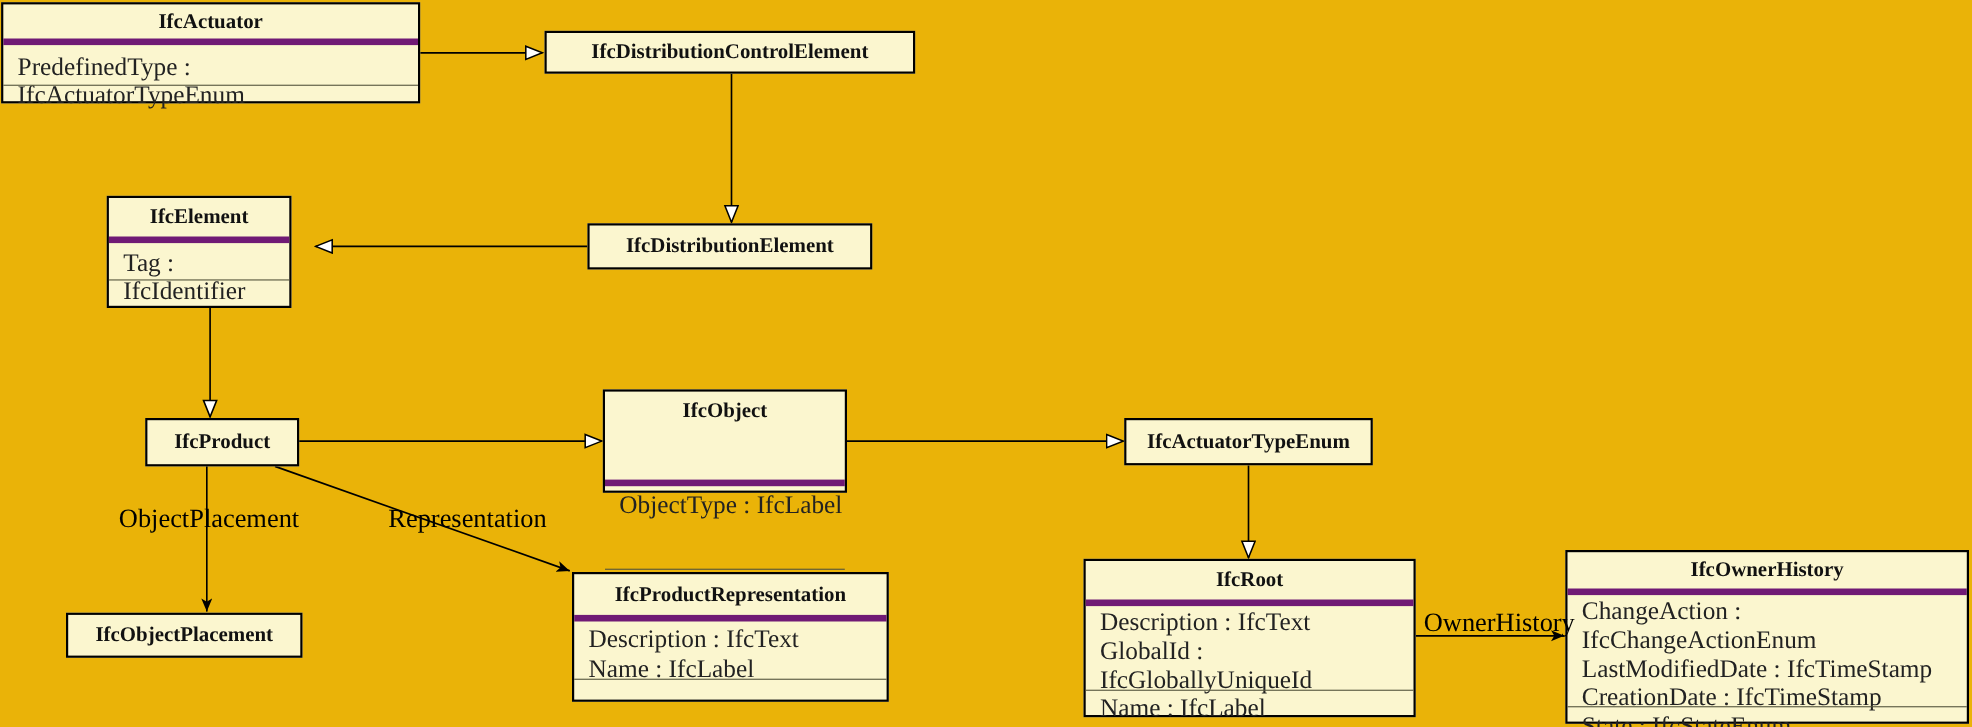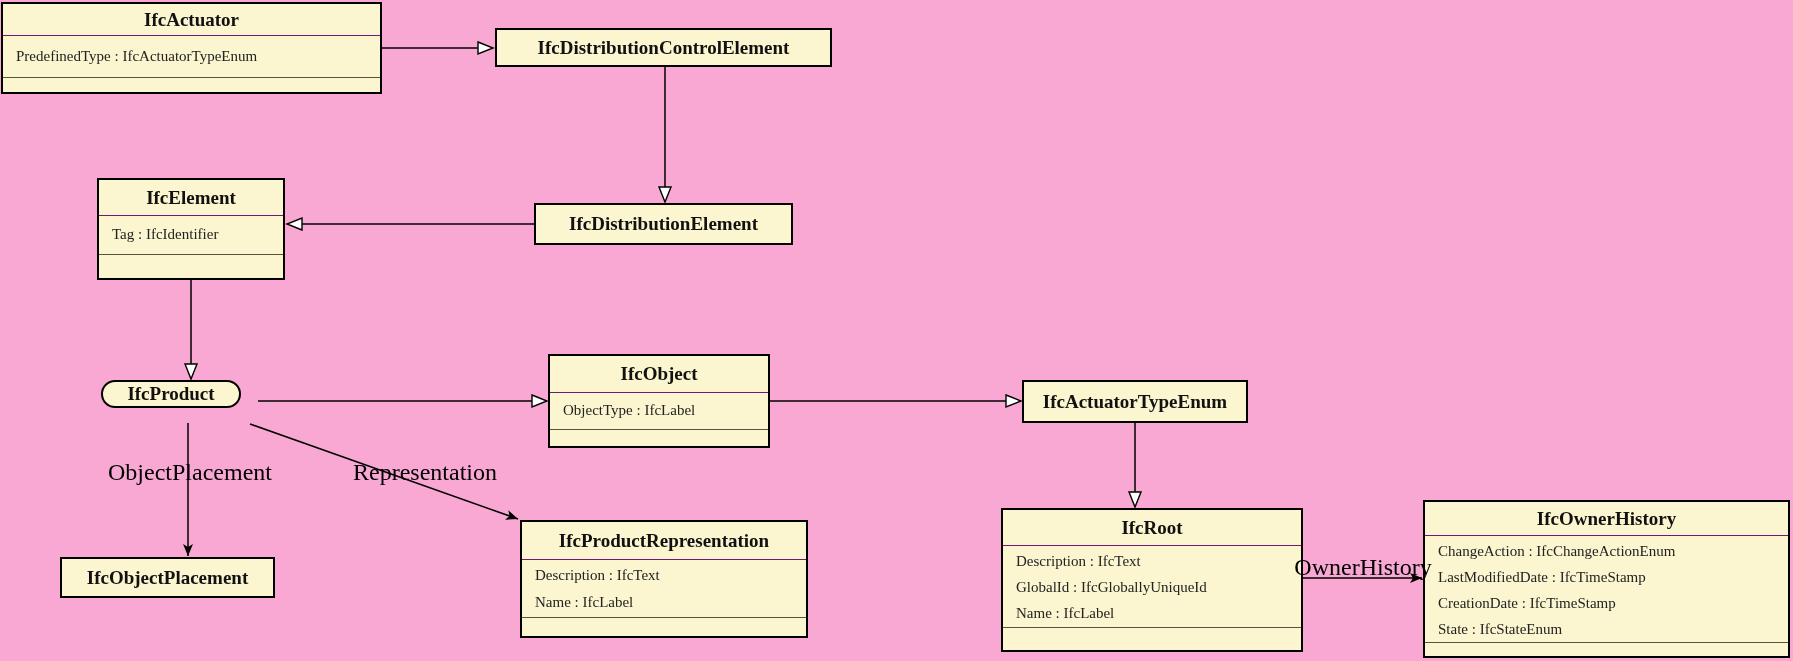--- a/index.html
+++ b/index.html
@@ -1,19 +1,19 @@
 <!DOCTYPE html>
 <html><head>
 <meta charset="utf-8">
 <style>
   html,body{margin:0;padding:0;background:#ffffff;}
   #canvas{
     position:relative;
     width:1793px;height:661px;
-    background:#f9a8d4;
+    background:#eab308;
     font-family:"Liberation Serif","DejaVu Serif",serif;
     overflow:hidden;
   }
   #edges{position:absolute;left:0;top:0;width:1793px;height:661px;}
   .uml-box{
     position:absolute;
     box-sizing:border-box;
     background:#FBF6CF;
     border:2px solid #000000;
     display:flex;flex-direction:column;
@@ -21,22 +21,22 @@
   .uml-title{
     box-sizing:border-box;
     font-weight:bold;font-size:19px;
     text-align:center;
     display:flex;align-items:center;justify-content:center;
     color:#111;
     flex:0 0 auto;
   }
   .uml-attrs{
     box-sizing:border-box;
-    border-top:1px solid #701a75;
-    font-size:15px;color:#222;
+    border-top:6px solid #701a75;
+    font-size:23px;color:#222;
     padding:4px 0 0 13px;
     line-height:26px;
     flex:0 0 auto;
   }
   .uml-empty{
     box-sizing:border-box;
     border-top:1px solid #55553d;
     flex:1 1 auto;
   }
   .single .uml-title{flex:1 1 auto;}
@@ -48,38 +48,38 @@
   }
 
   
   #box-actuator{left:1px;top:2px;width:381px;height:92px;}
   #box-actuator .uml-title{height:31px;}
   #box-actuator .uml-attrs{height:42px;padding-top:7px;}
 
   #box-dce{left:495px;top:28px;width:337px;height:39px;}
   #box-de{left:534px;top:203px;width:259px;height:42px;}
 
-  #box-element{left:97px;top:178px;width:188px;height:102px;}
+  #box-element{left:97px;top:178px;width:168px;height:102px;}
   #box-element .uml-title{height:35px;}
   #box-element .uml-attrs{height:39px;padding-top:5px;}
 
-  #box-product{left:101px;top:380px;width:140px;height:28px;border-radius:15px;}
+  #box-product{left:132px;top:380px;width:140px;height:44px;}
 
-  #box-object{left:548px;top:354px;width:222px;height:94px;}
+  #box-object{left:548px;top:354px;width:222px;height:94px;gap:44px;}
   #box-object .uml-title{height:36px;}
   #box-object .uml-attrs{height:37px;padding-top:4px;}
 
   #box-objdef{left:1022px;top:380px;width:226px;height:43px;}
   #box-objplacement{left:60px;top:557px;width:215px;height:41px;}
 
   #box-prodrep{left:520px;top:520px;width:288px;height:118px;}
   #box-prodrep .uml-title{height:37px;}
   #box-prodrep .uml-attrs{height:58px;padding-top:2px;line-height:27px;}
 
-  #box-root{left:985px;top:508px;width:302px;height:144px;margin-left:16px;}
+  #box-root{left:985px;top:508px;width:302px;height:144px;}
   #box-root .uml-title{height:35px;}
   #box-root .uml-attrs{height:82px;padding-top:2px;line-height:26px;}
 
   #box-ownerhistory{left:1423px;top:500px;width:367px;height:158px;}
   #box-ownerhistory .uml-title{height:33px;}
   #box-ownerhistory .uml-attrs{height:107px;padding-top:2px;line-height:26px;}
 
   #label-objectplacement{left:95px;top:459px;width:190px;}
   #label-representation{left:330px;top:459px;width:190px;}
   #label-ownerhistory{left:1293px;top:554px;width:140px;}

